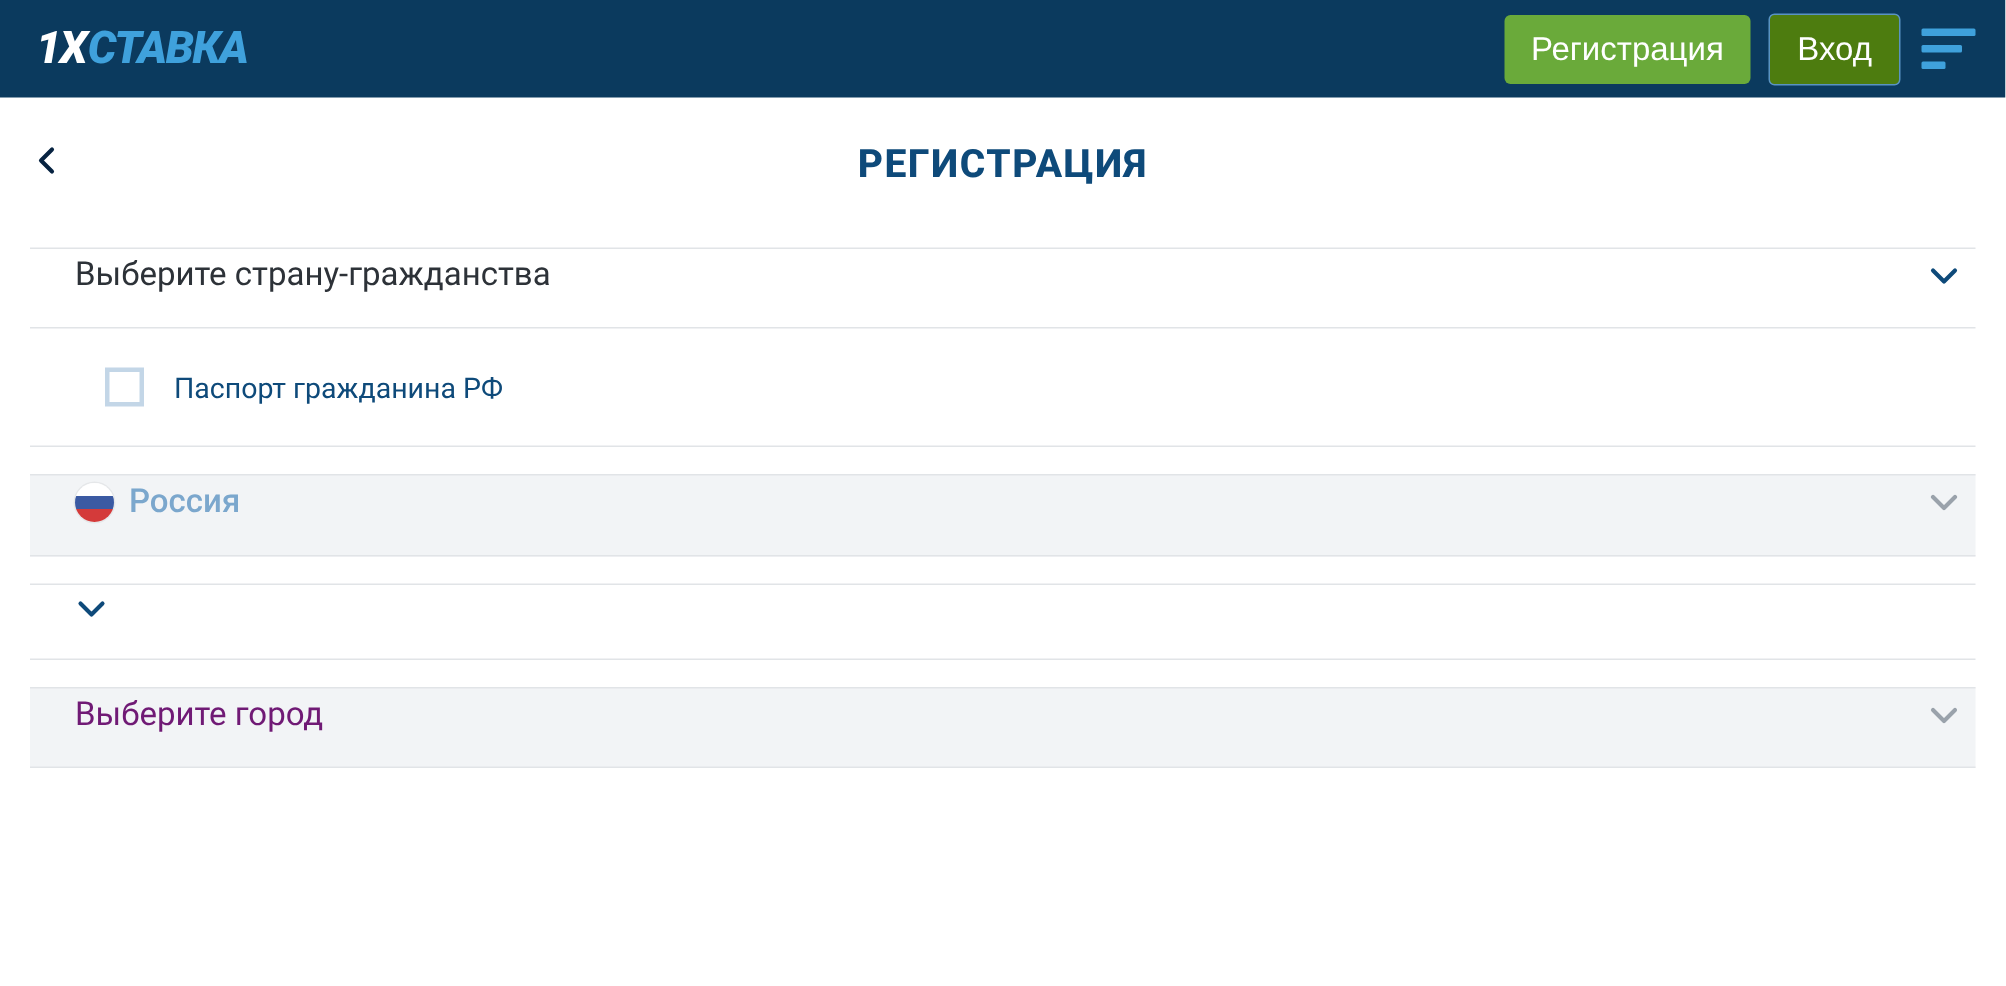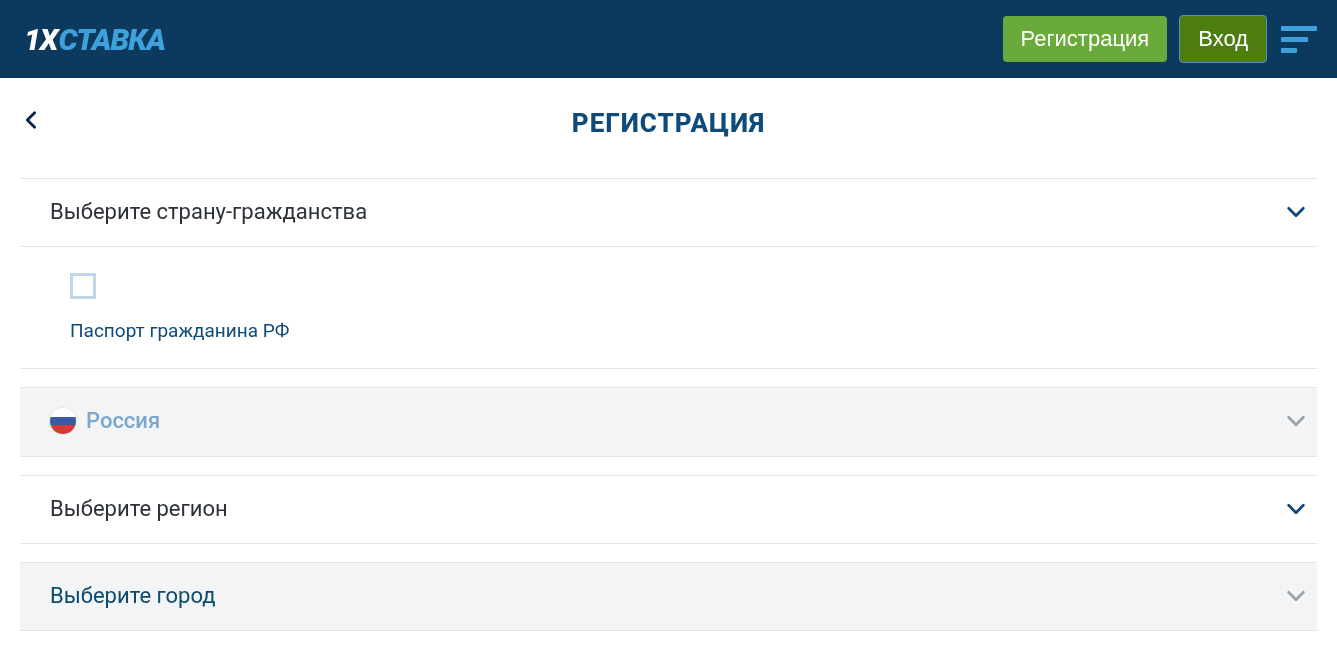--- a/index.html
+++ b/index.html
@@ -3,21 +3,21 @@
 <meta charset="utf-8">
 <style>
   * { margin: 0; padding: 0; box-sizing: border-box; }
   body {
     font-family: -apple-system, BlinkMacSystemFont, "Segoe UI", Roboto, Arial, sans-serif;
     background: #fff;
     width: 1337px;
   }
   .topbar {
     background: #0b3a5e;
-    height: 78px;
+    height: 65px;
     display: flex;
     align-items: center;
     justify-content: space-between;
     padding: 0 18px 0 24px;
   }
   .logo {
     color: #3fa1dc;
     font-weight: 900;
     font-size: 30px;
     font-style: italic;
@@ -86,55 +86,54 @@
     font-weight: 800;
     font-size: 26px;
     letter-spacing: 1px;
   }
 
   .form-area { padding: 0 20px; }
 
   .select-row {
     border-top: 1px solid #e1e4e7;
     border-bottom: 1px solid #e1e4e7;
-    padding: 20px 10px 22px 30px;
+    padding: 5px 10px 22px 30px;
     display: flex;
     align-items: center;
     justify-content: space-between;
     cursor: pointer;
     background: #fff;
   }
   .select-row.disabled {
     background: #f2f4f6;
   }
   .select-row .label {
     font-size: 22px;
     color: #2d3238;
   }
-  .select-row.disabled .label { color: #0c4a6e; }
+  .select-row.disabled .label { color: #701a75; }
   .select-row.locked .label { color: #7ba7cd; font-weight: 500; }
   .chevron-down {
     width: 22px;
     height: 22px;
     display: inline-block;
   }
   .chevron-down svg { width: 100%; height: 100%; }
   .chevron-down.active path { stroke: #0e4a7a; }
   .chevron-down.muted path { stroke: #9aa2ab; }
 
   .checkbox-block {
     border-bottom: 1px solid #e1e4e7;
     padding: 16px 10px 16px 50px;
   }
   .checkbox-row {
     display: flex;
-    align-items: flex-start;
+    align-items: center;
     gap: 20px;
     padding: 10px 0;
-    flex-direction: column;
   }
   .checkbox {
     width: 26px;
     height: 26px;
     border: 3px solid #c3d6e7;
     background: #fff;
     cursor: pointer;
   }
   .checkbox-label {
     font-size: 19px;
@@ -211,21 +210,20 @@
     <span class="chevron-down muted">
       <svg viewBox="0 0 24 24">
           <path d="M4 8 L12 16 L20 8" stroke-width="3" fill="none" stroke-linecap="round" stroke-linejoin="round"></path>
         </svg>
     </span>
   </div>
 
   <div class="gap"></div>
 
   <div class="select-row">
-    <span class="label">Выберите регион</span>
     <span class="chevron-down active">
       <svg viewBox="0 0 24 24">
           <path d="M4 8 L12 16 L20 8" stroke-width="3" fill="none" stroke-linecap="round" stroke-linejoin="round"></path>
         </svg>
     </span>
   </div>
 
   <div class="gap"></div>
 
   <div class="select-row disabled">

